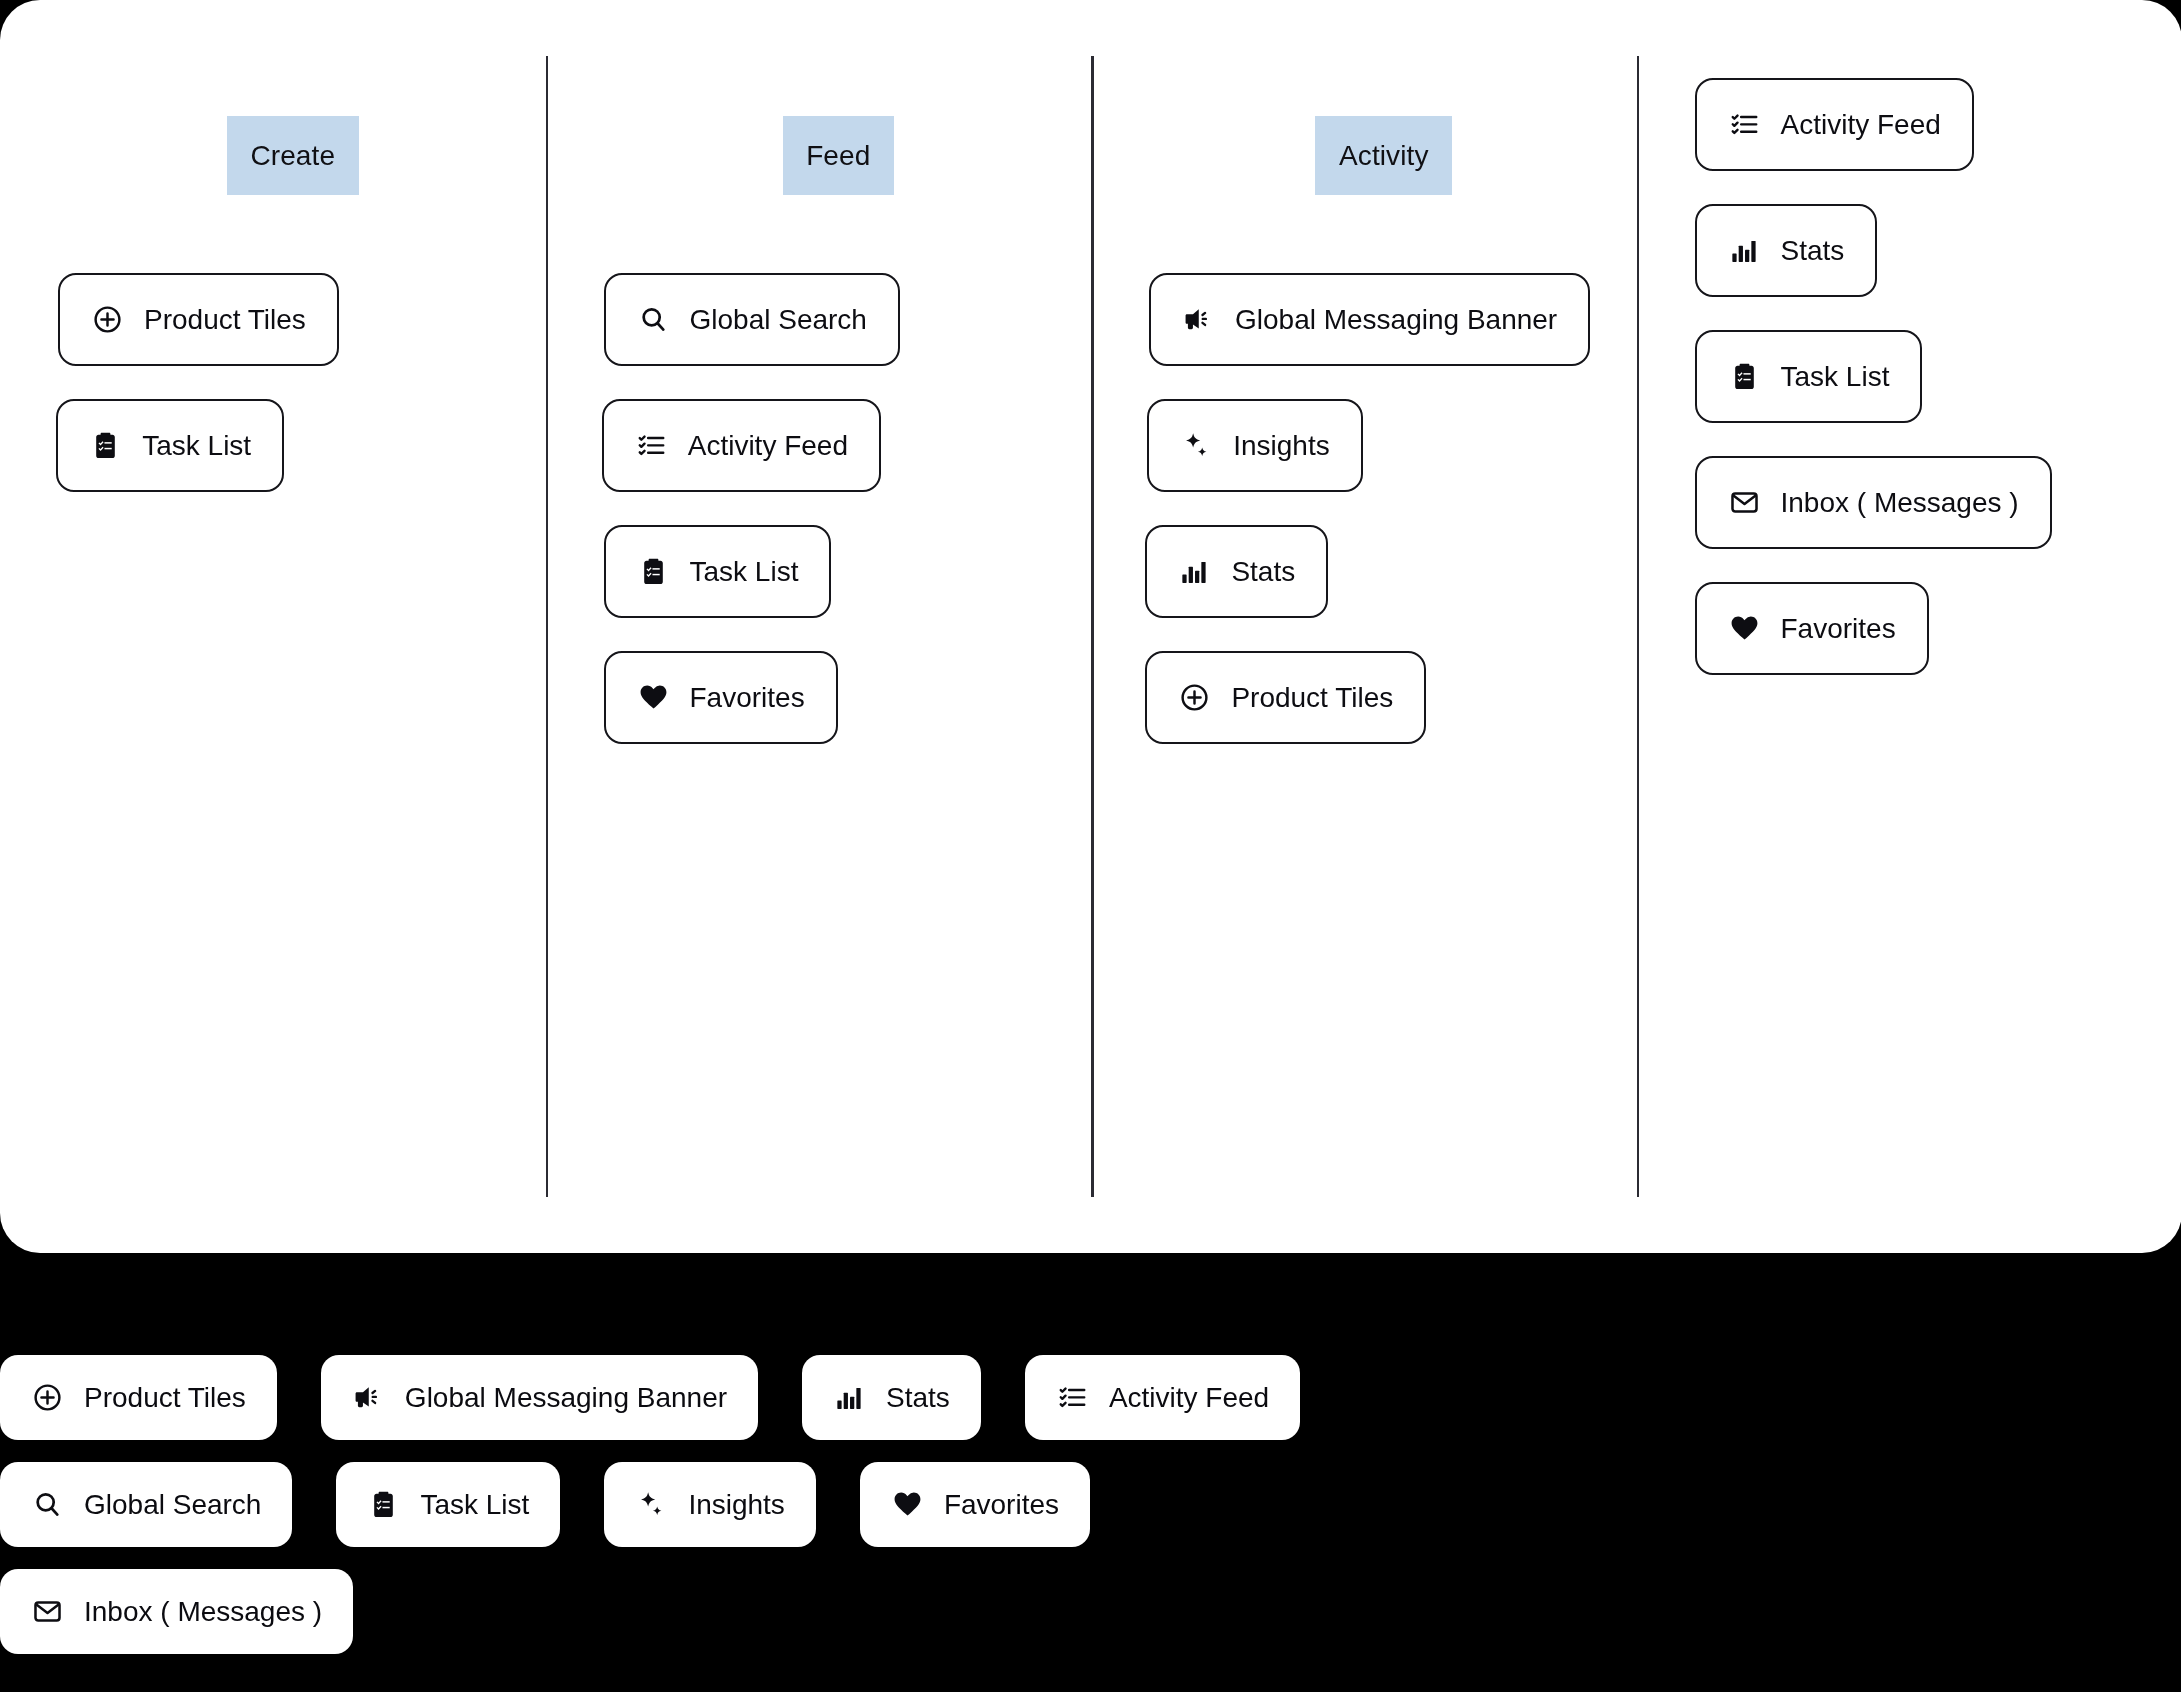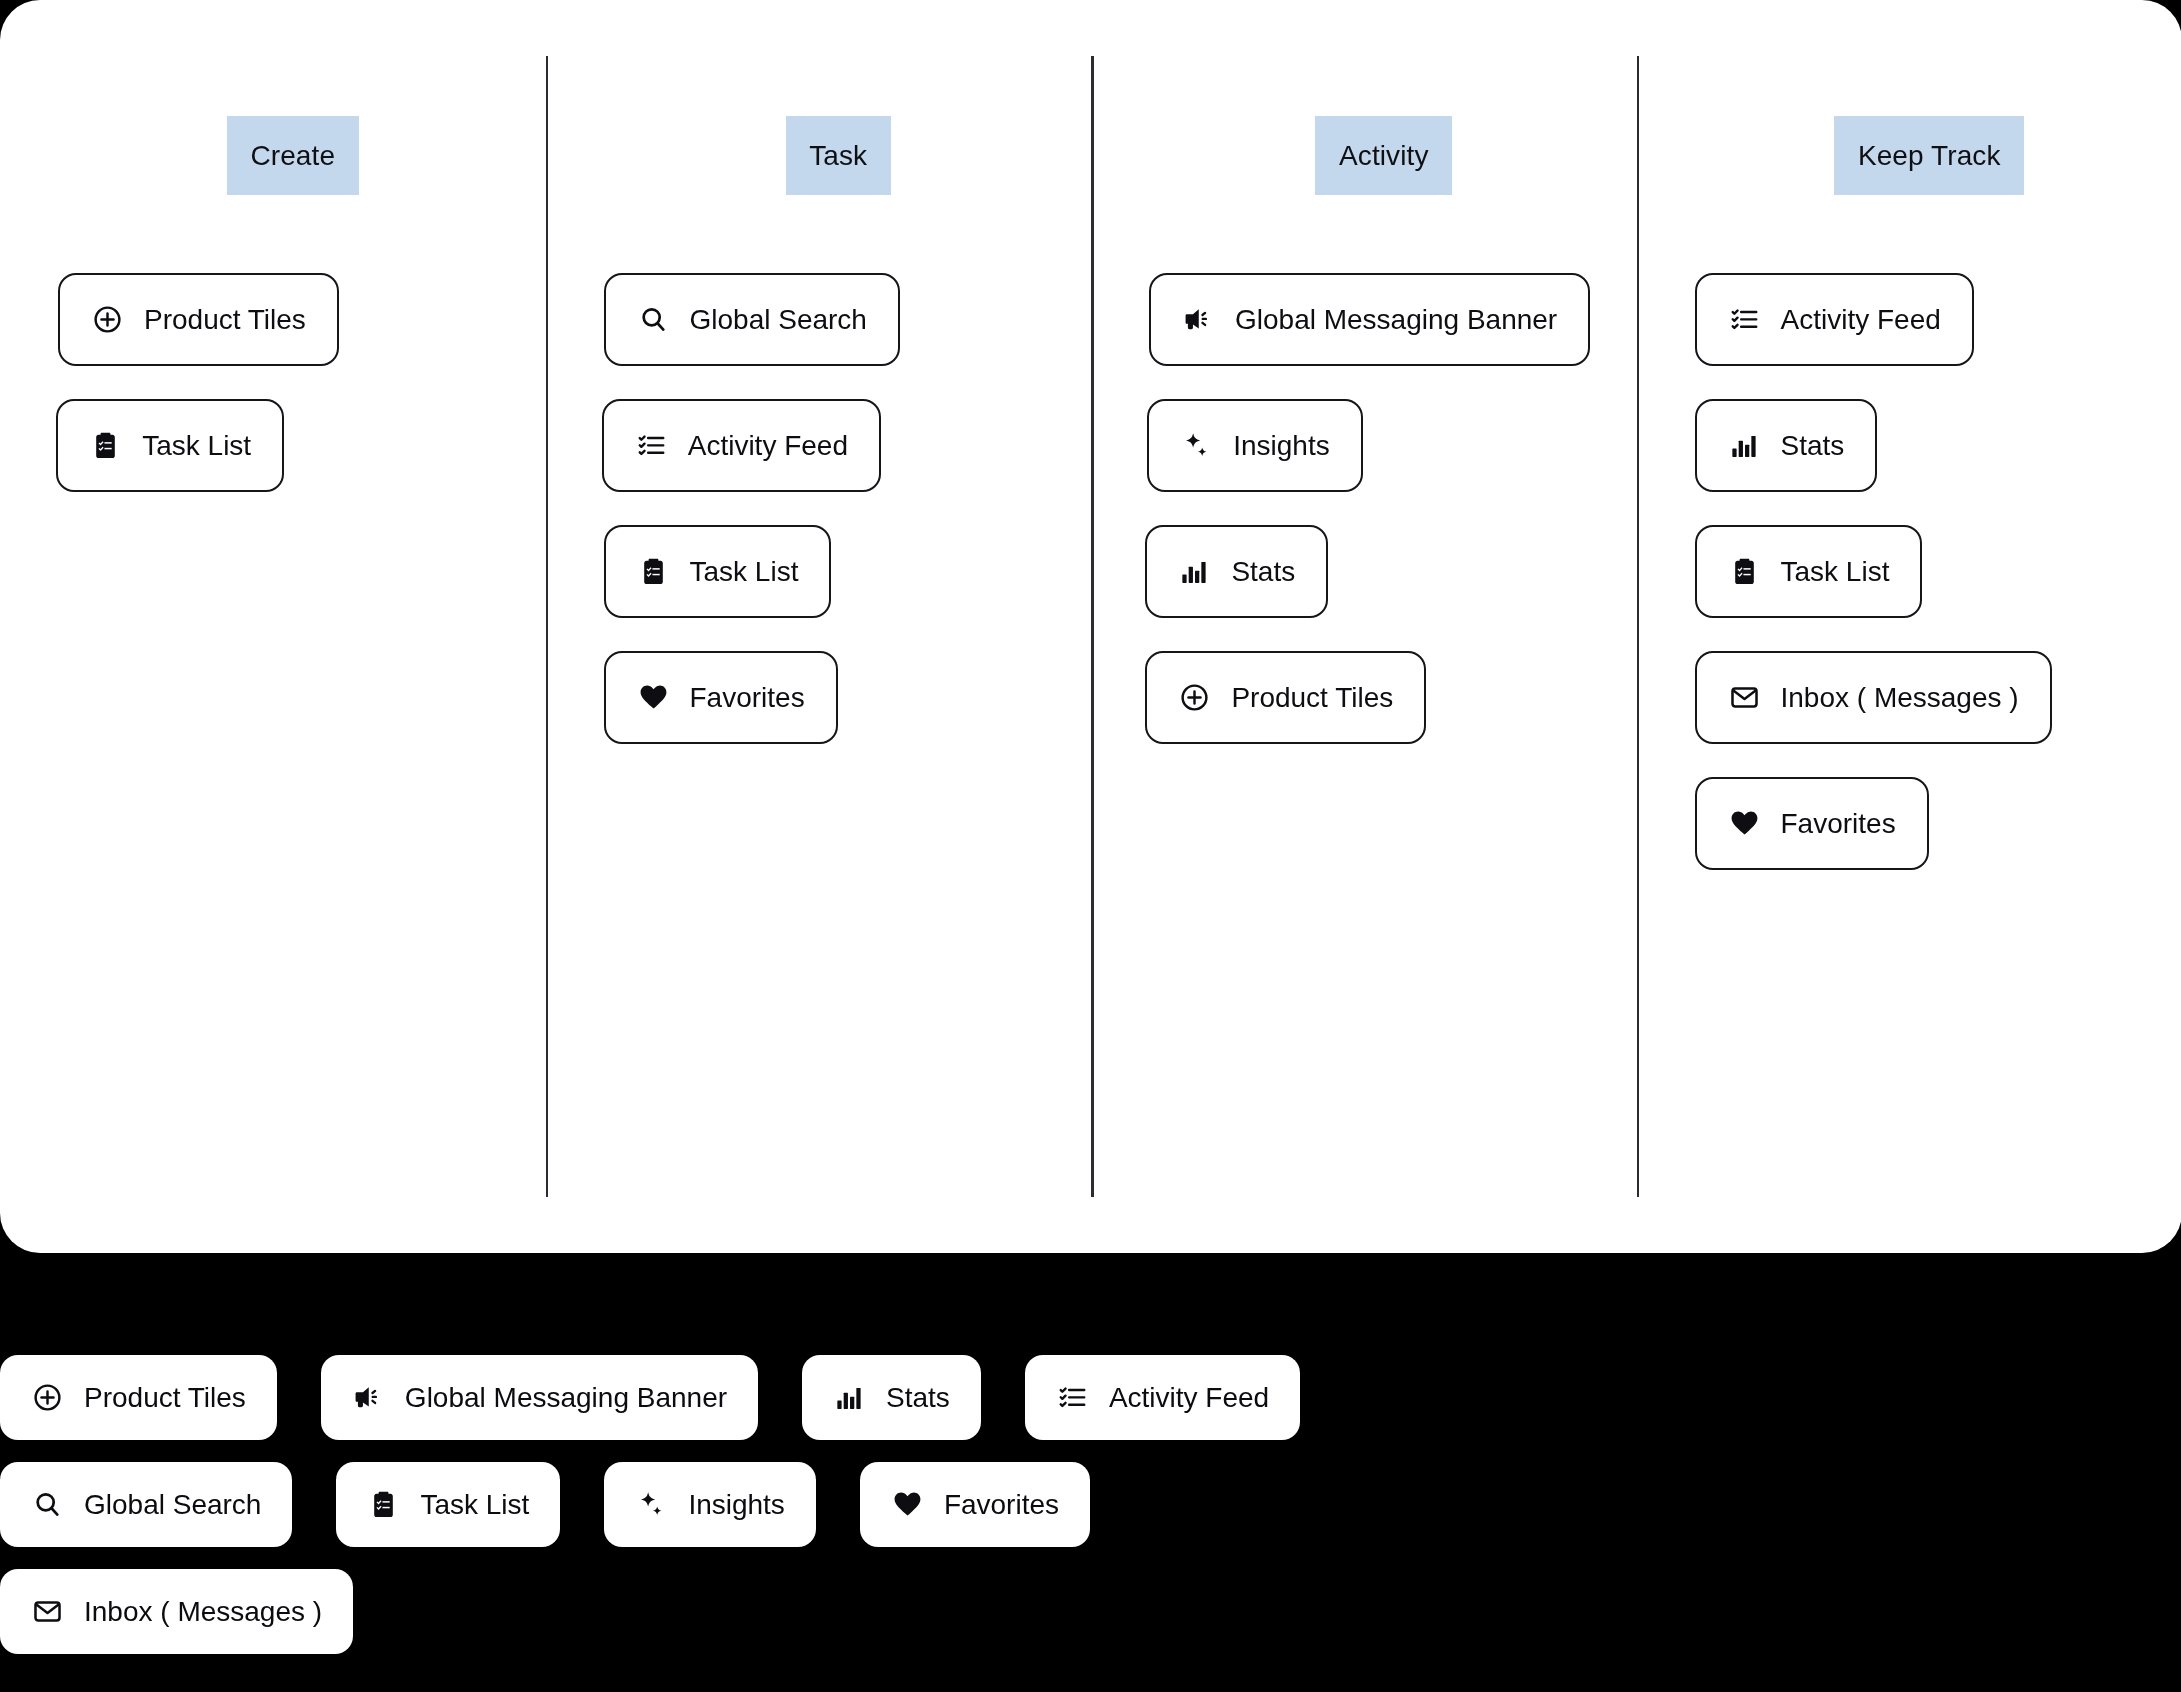--- a/index.html
+++ b/index.html
@@ -203,21 +203,21 @@
                   <rect x="11.2" y="9.4" width="5.6" height="1.15" fill="#fff"></rect>
                   <rect x="11.2" y="13.8" width="5.6" height="1.15" fill="#fff"></rect>
                 </svg>
               </span>
               <span class="lbl">Task List</span>
             </div>
           </div>
       </div>
 
       <div class="column col-2">
-        <div class="col-header">Task</div>
+        <div class="col-header">Feed</div>
         <div class="chips">
             <div class="chip">
               <span class="ico">
                 <svg viewBox="0 0 24 24" width="31" height="31" fill="none" stroke="#0d0d12" stroke-width="2.1" stroke-linecap="round">
                   <circle cx="10.6" cy="10.3" r="6.2"></circle>
                   <path d="M15.3 15.1l4.3 4.7"></path>
                 </svg>
               </span>
               <span class="lbl">Global Search</span>
             </div>
@@ -298,21 +298,20 @@
                   <circle cx="12" cy="12" r="9.2"></circle>
                   <path d="M12 7.3v9.4M7.3 12h9.4"></path>
                 </svg>
               </span>
               <span class="lbl">Product Tiles</span>
             </div>
           </div>
       </div>
 
       <div class="column col-4">
-        <div class="col-header">Keep Track</div>
         <div class="chips">
             <div class="chip">
               <span class="ico">
                 <svg viewBox="0 0 24 24" width="31" height="31" fill="none" stroke="#0d0d12" stroke-width="1.85" stroke-linecap="round" stroke-linejoin="round">
                   <path d="M2.9 6.3l1.25 1.25L6.6 5.1"></path>
                   <path d="M2.9 11.8l1.25 1.25L6.6 10.6"></path>
                   <path d="M2.9 17.3l1.25 1.25L6.6 16.1"></path>
                   <path d="M9.4 6.2h11.7M9.4 11.9h11.7M9.4 17.6h11.7"></path>
                 </svg>
               </span>

